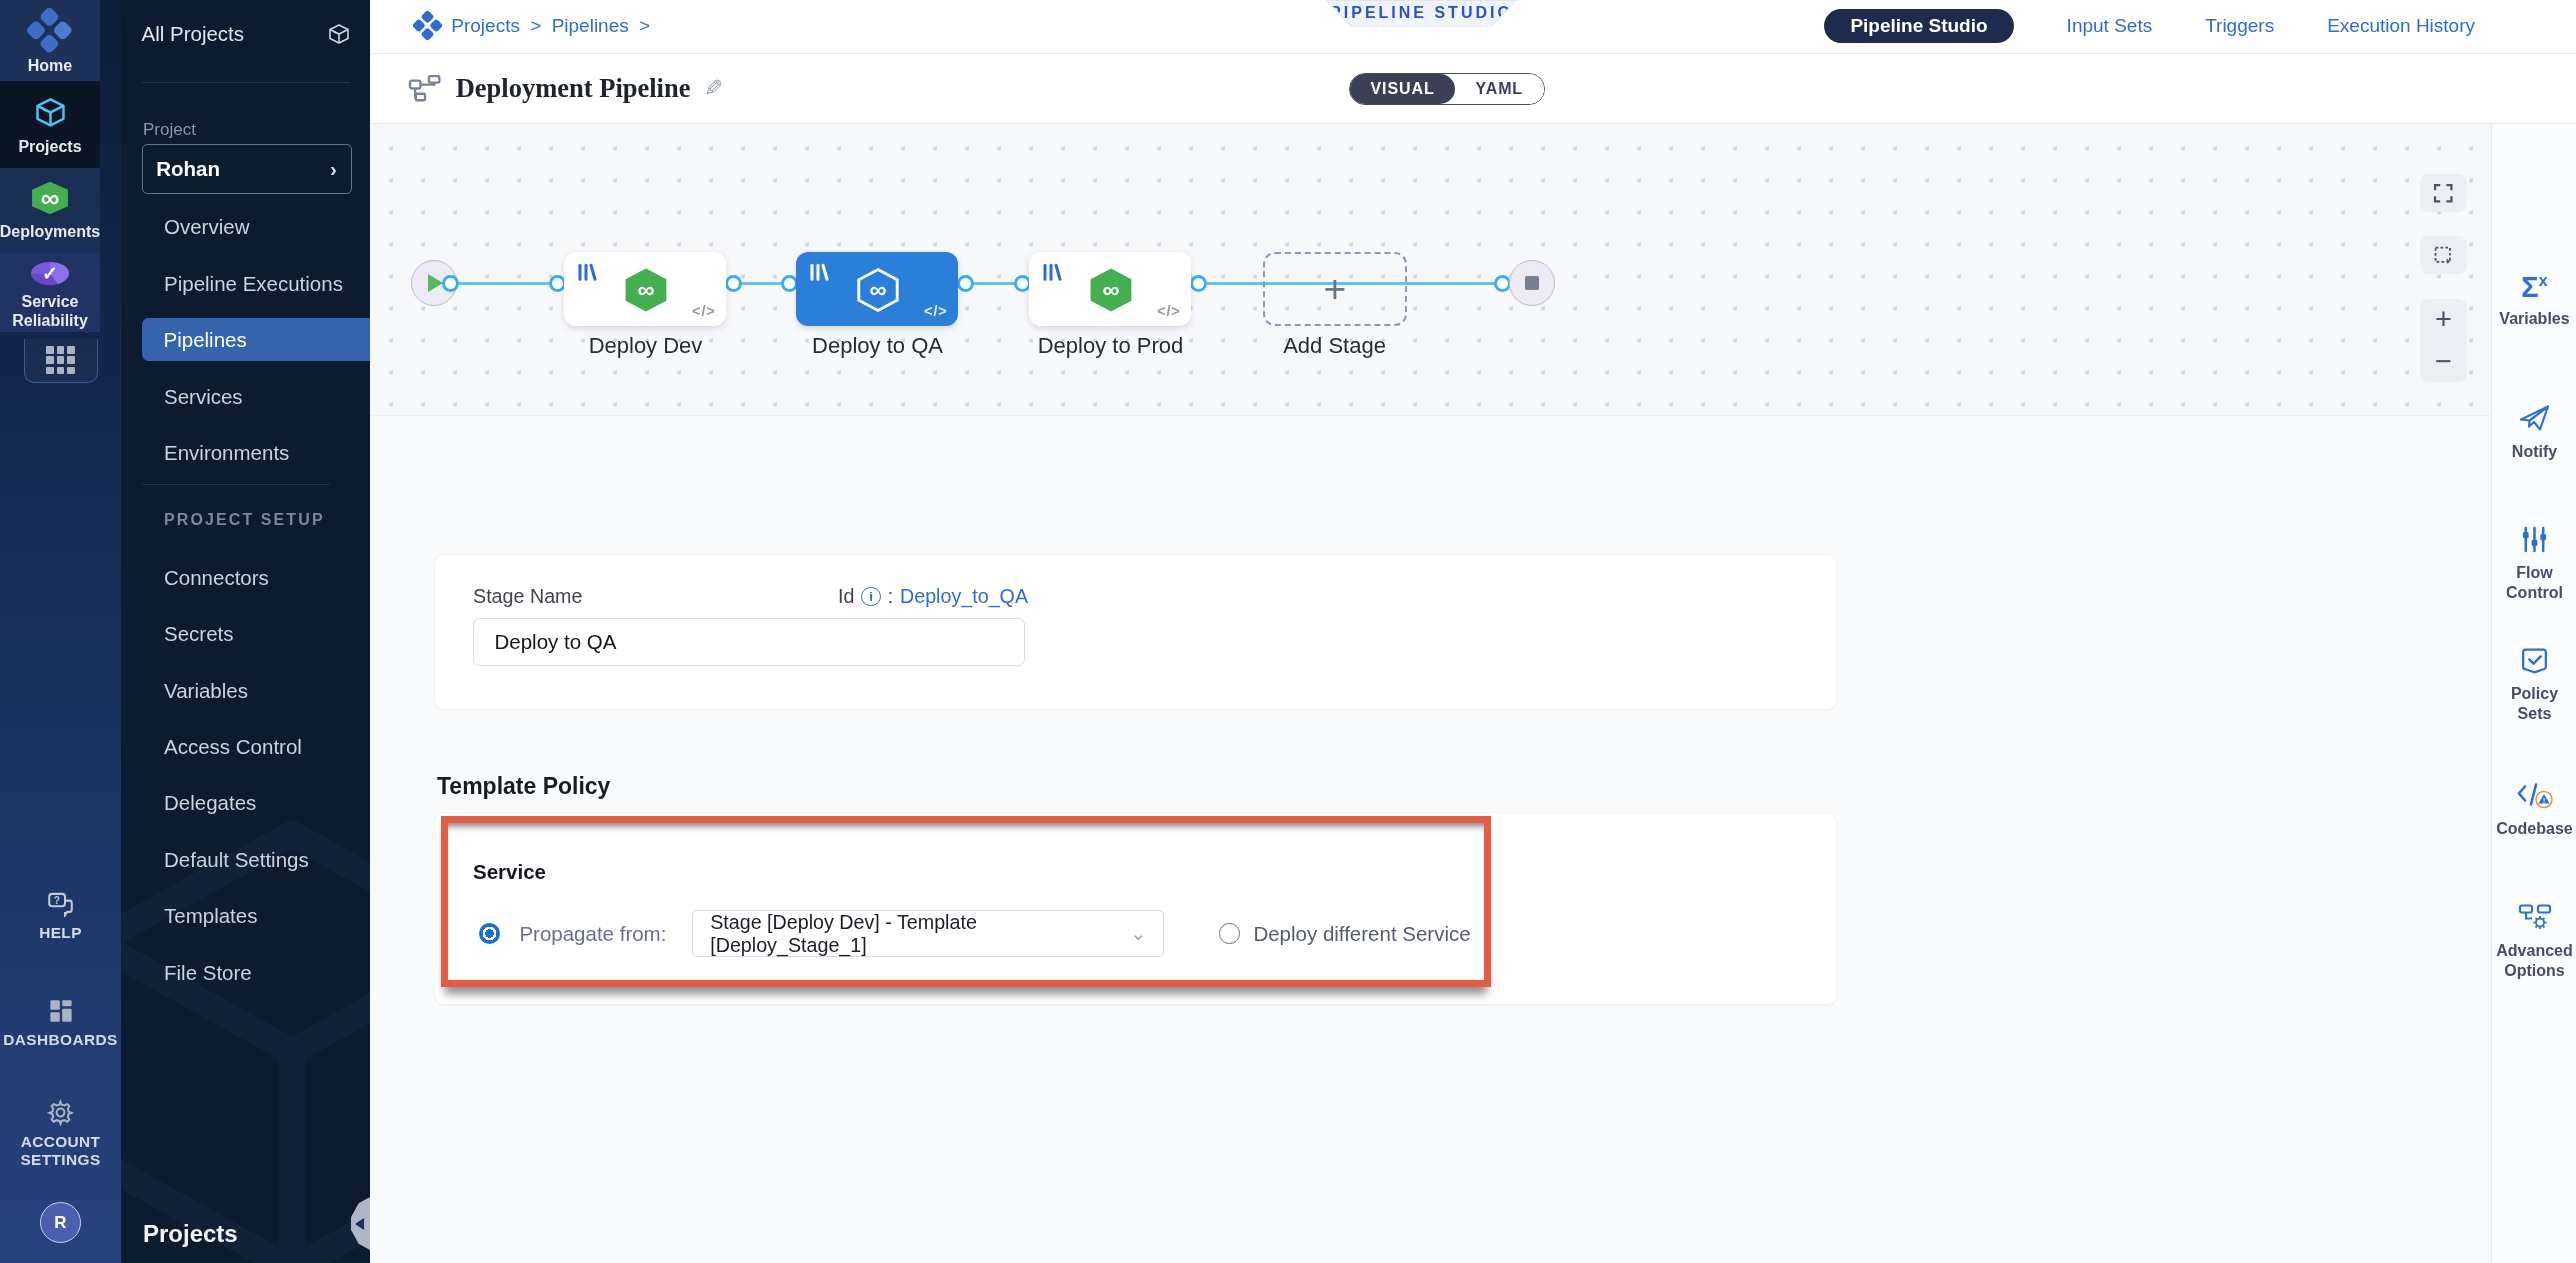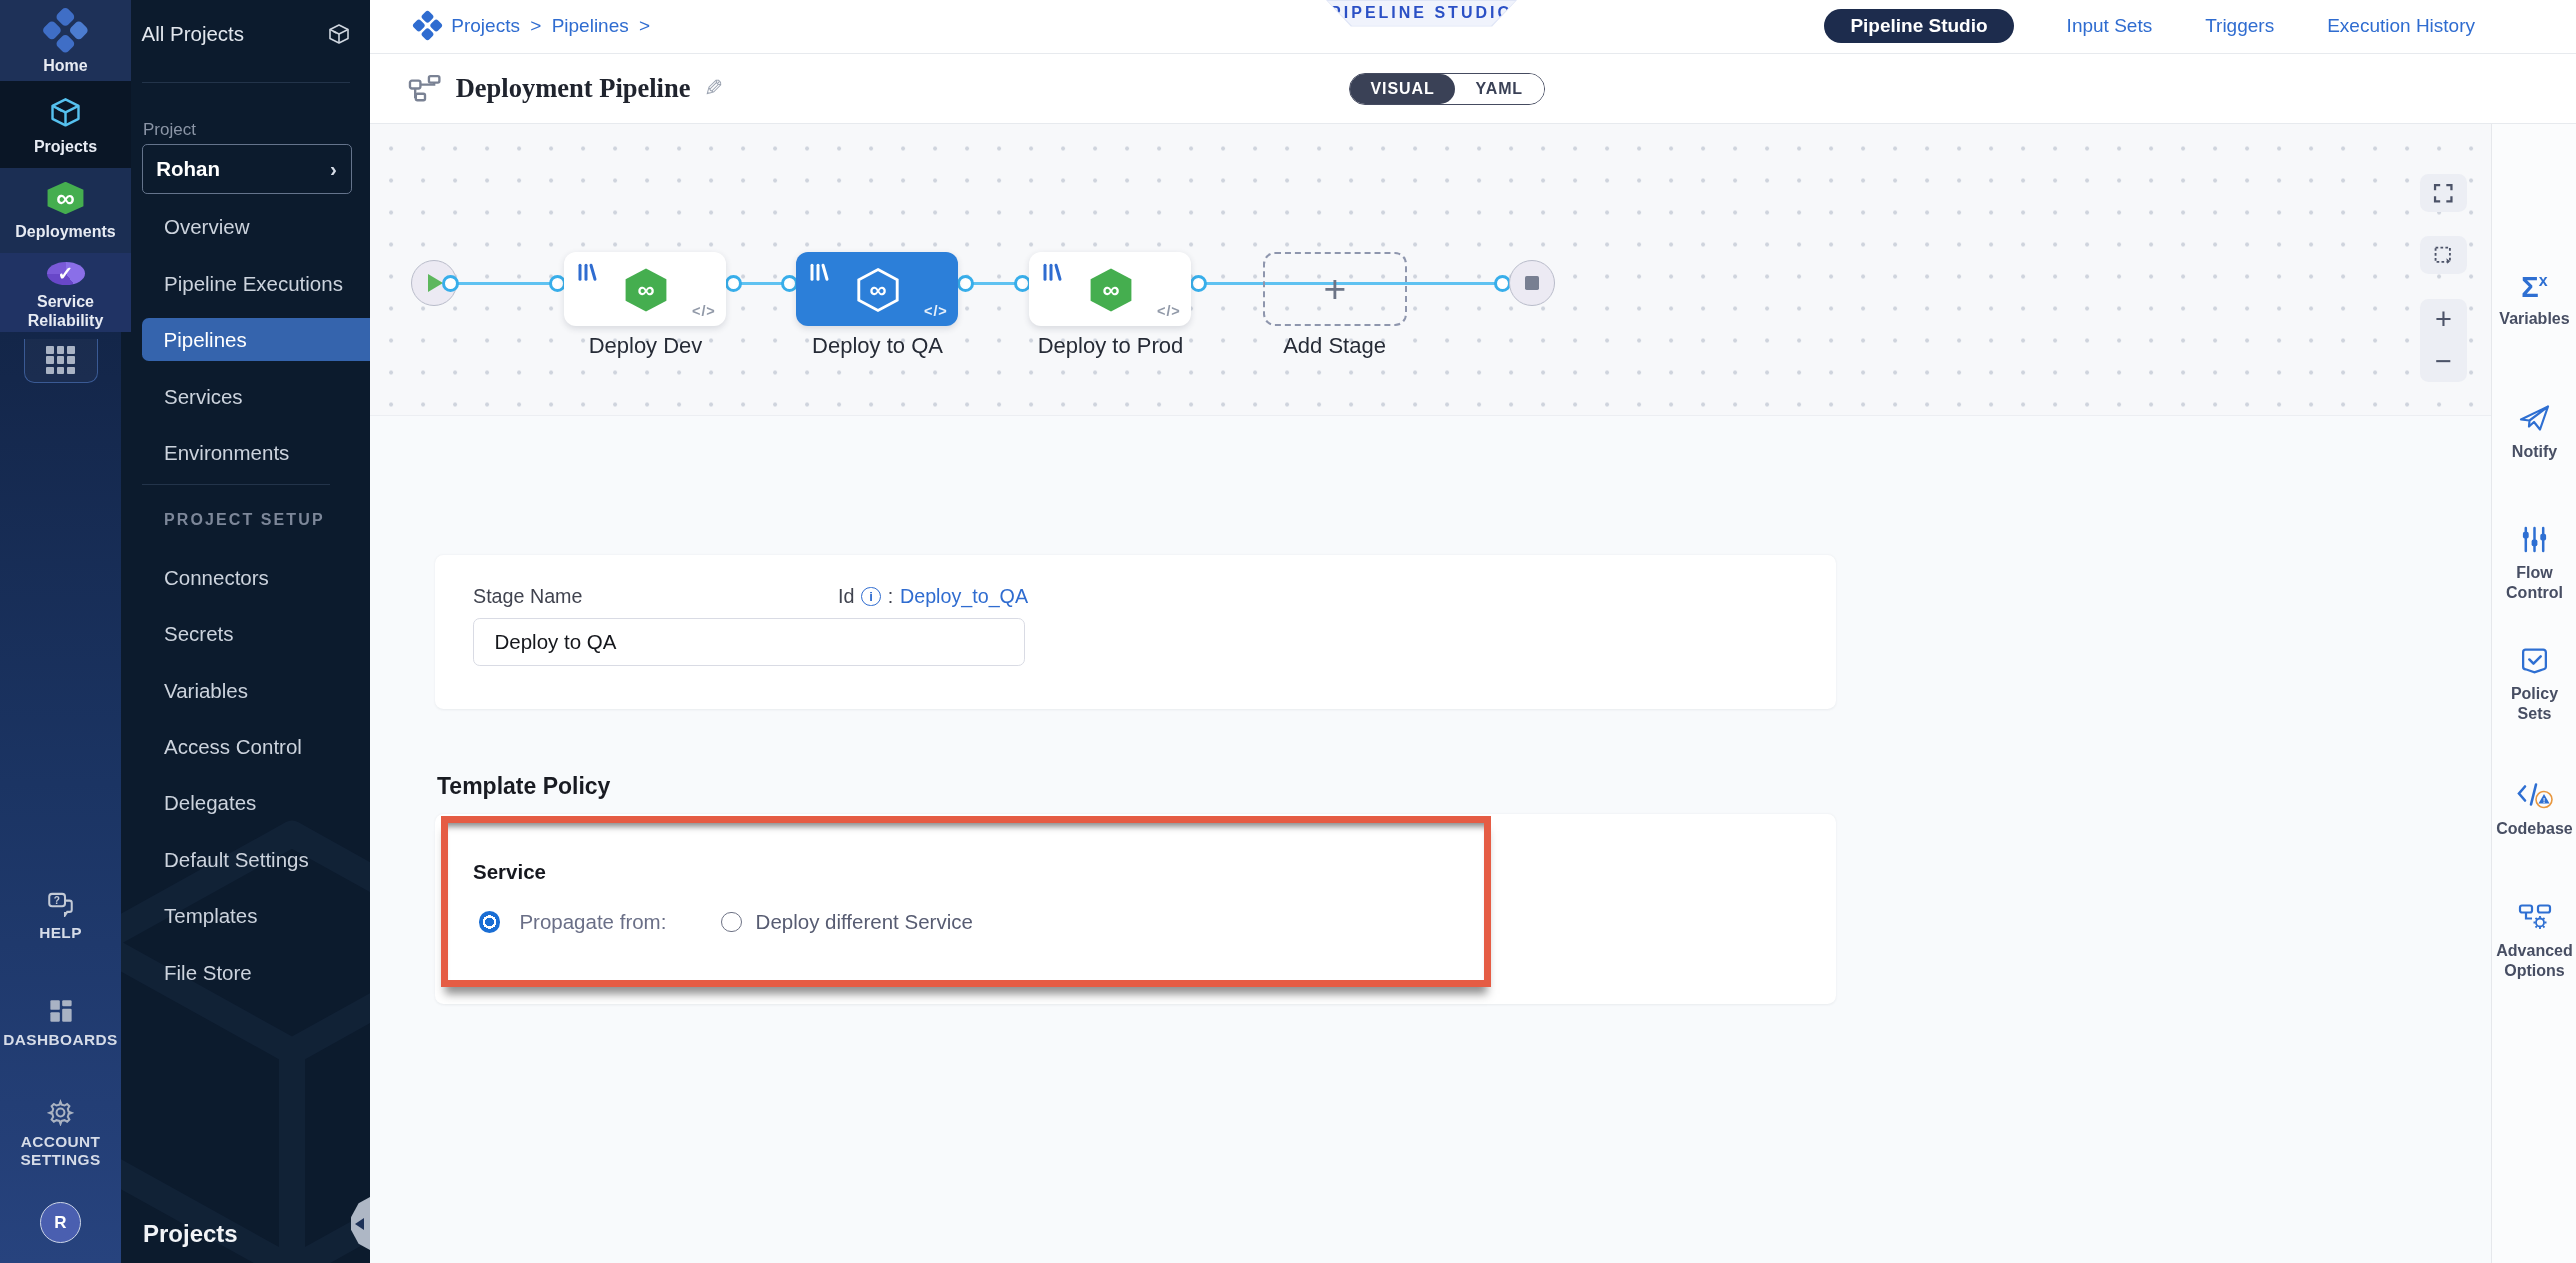--- a/index.html
+++ b/index.html
@@ -3,21 +3,21 @@
 <meta charset="utf-8">
 <style>
   * { margin:0; padding:0; box-sizing:border-box; }
   html,body { width:2576px; height:1263px; overflow:hidden; }
   body { font-family:"Liberation Sans", sans-serif; background:#f8fafc; }
   #app { position:relative; width:2576px; height:1263px; }
 
   
   .rail { position:absolute; left:0; top:0; width:121px; height:1263px;
     background:linear-gradient(180deg,#0d1e3a 0%,#14274b 30%,#1b3463 62%,#27437e 100%); z-index:30; }
-  .rail-module { width:131px; padding:13.7px 3.4px 12px; display:flex; flex-direction:column; align-items:center; gap:7.7px; }
+  .rail-module { width:100px; padding:13.7px 3.4px 12px; display:flex; flex-direction:column; align-items:center; gap:7.7px; }
   .rail-module .rail-label { color:#e7ebf3; font-size:16px; font-weight:700; text-align:center; line-height:19px; }
   .rm-home { background:#1e3158; height:81px; }
   .rm-projects { background:#0a1626; height:87px; }
   .rm-deploy { background:#1b2e53; height:85px; }
   .rm-srm { background:#203364; height:79px; padding-top:8.5px; }
   .home-ic { width:36px; height:36px; transform:rotate(45deg); display:grid; grid-template-columns:15.4px 15.4px; grid-template-rows:15.4px 15.4px; gap:3.4px; }
   .home-ic span { background:#3f6ec6; border-radius:4.3px; }
   .home-ic span:nth-child(2){ background:#4c7ccf; }
   .cd-hex { width:39px; height:39px; display:flex; align-items:center; justify-content:center;
     background:#45ae4f; clip-path:polygon(50% 0,96% 25%,96% 75%,50% 100%,4% 75%,4% 25%); color:#fff; font-size:26px; font-weight:700; }
@@ -414,20 +414,24 @@
     </div>
 
     <div class="tpl-inputs-h">Template Policy</div>
 
     <div class="card card-service"></div>
     <div class="red-box"></div>
     <div class="svc-h">Service</div>
     <div class="svc-row">
       <span class="radio-on"></span>
       <span class="svc-lbl">Propagate from:</span>
+      <div class="svc-dd">
+        <span class="val">Stage [Deploy Dev] - Template [Deploy_Stage_1]</span>
+        <span class="chev">⌄</span>
+      </div>
       <div class="svc-opt2">
         <span class="radio-off"></span>
         <span class="t">Deploy different Service</span>
       </div>
     </div>
   </section>
 
   <aside class="rtoolbar">
     <div class="rt-item" style="top:267px;">
       <div class="sigma">Σ<sup>x</sup></div>

